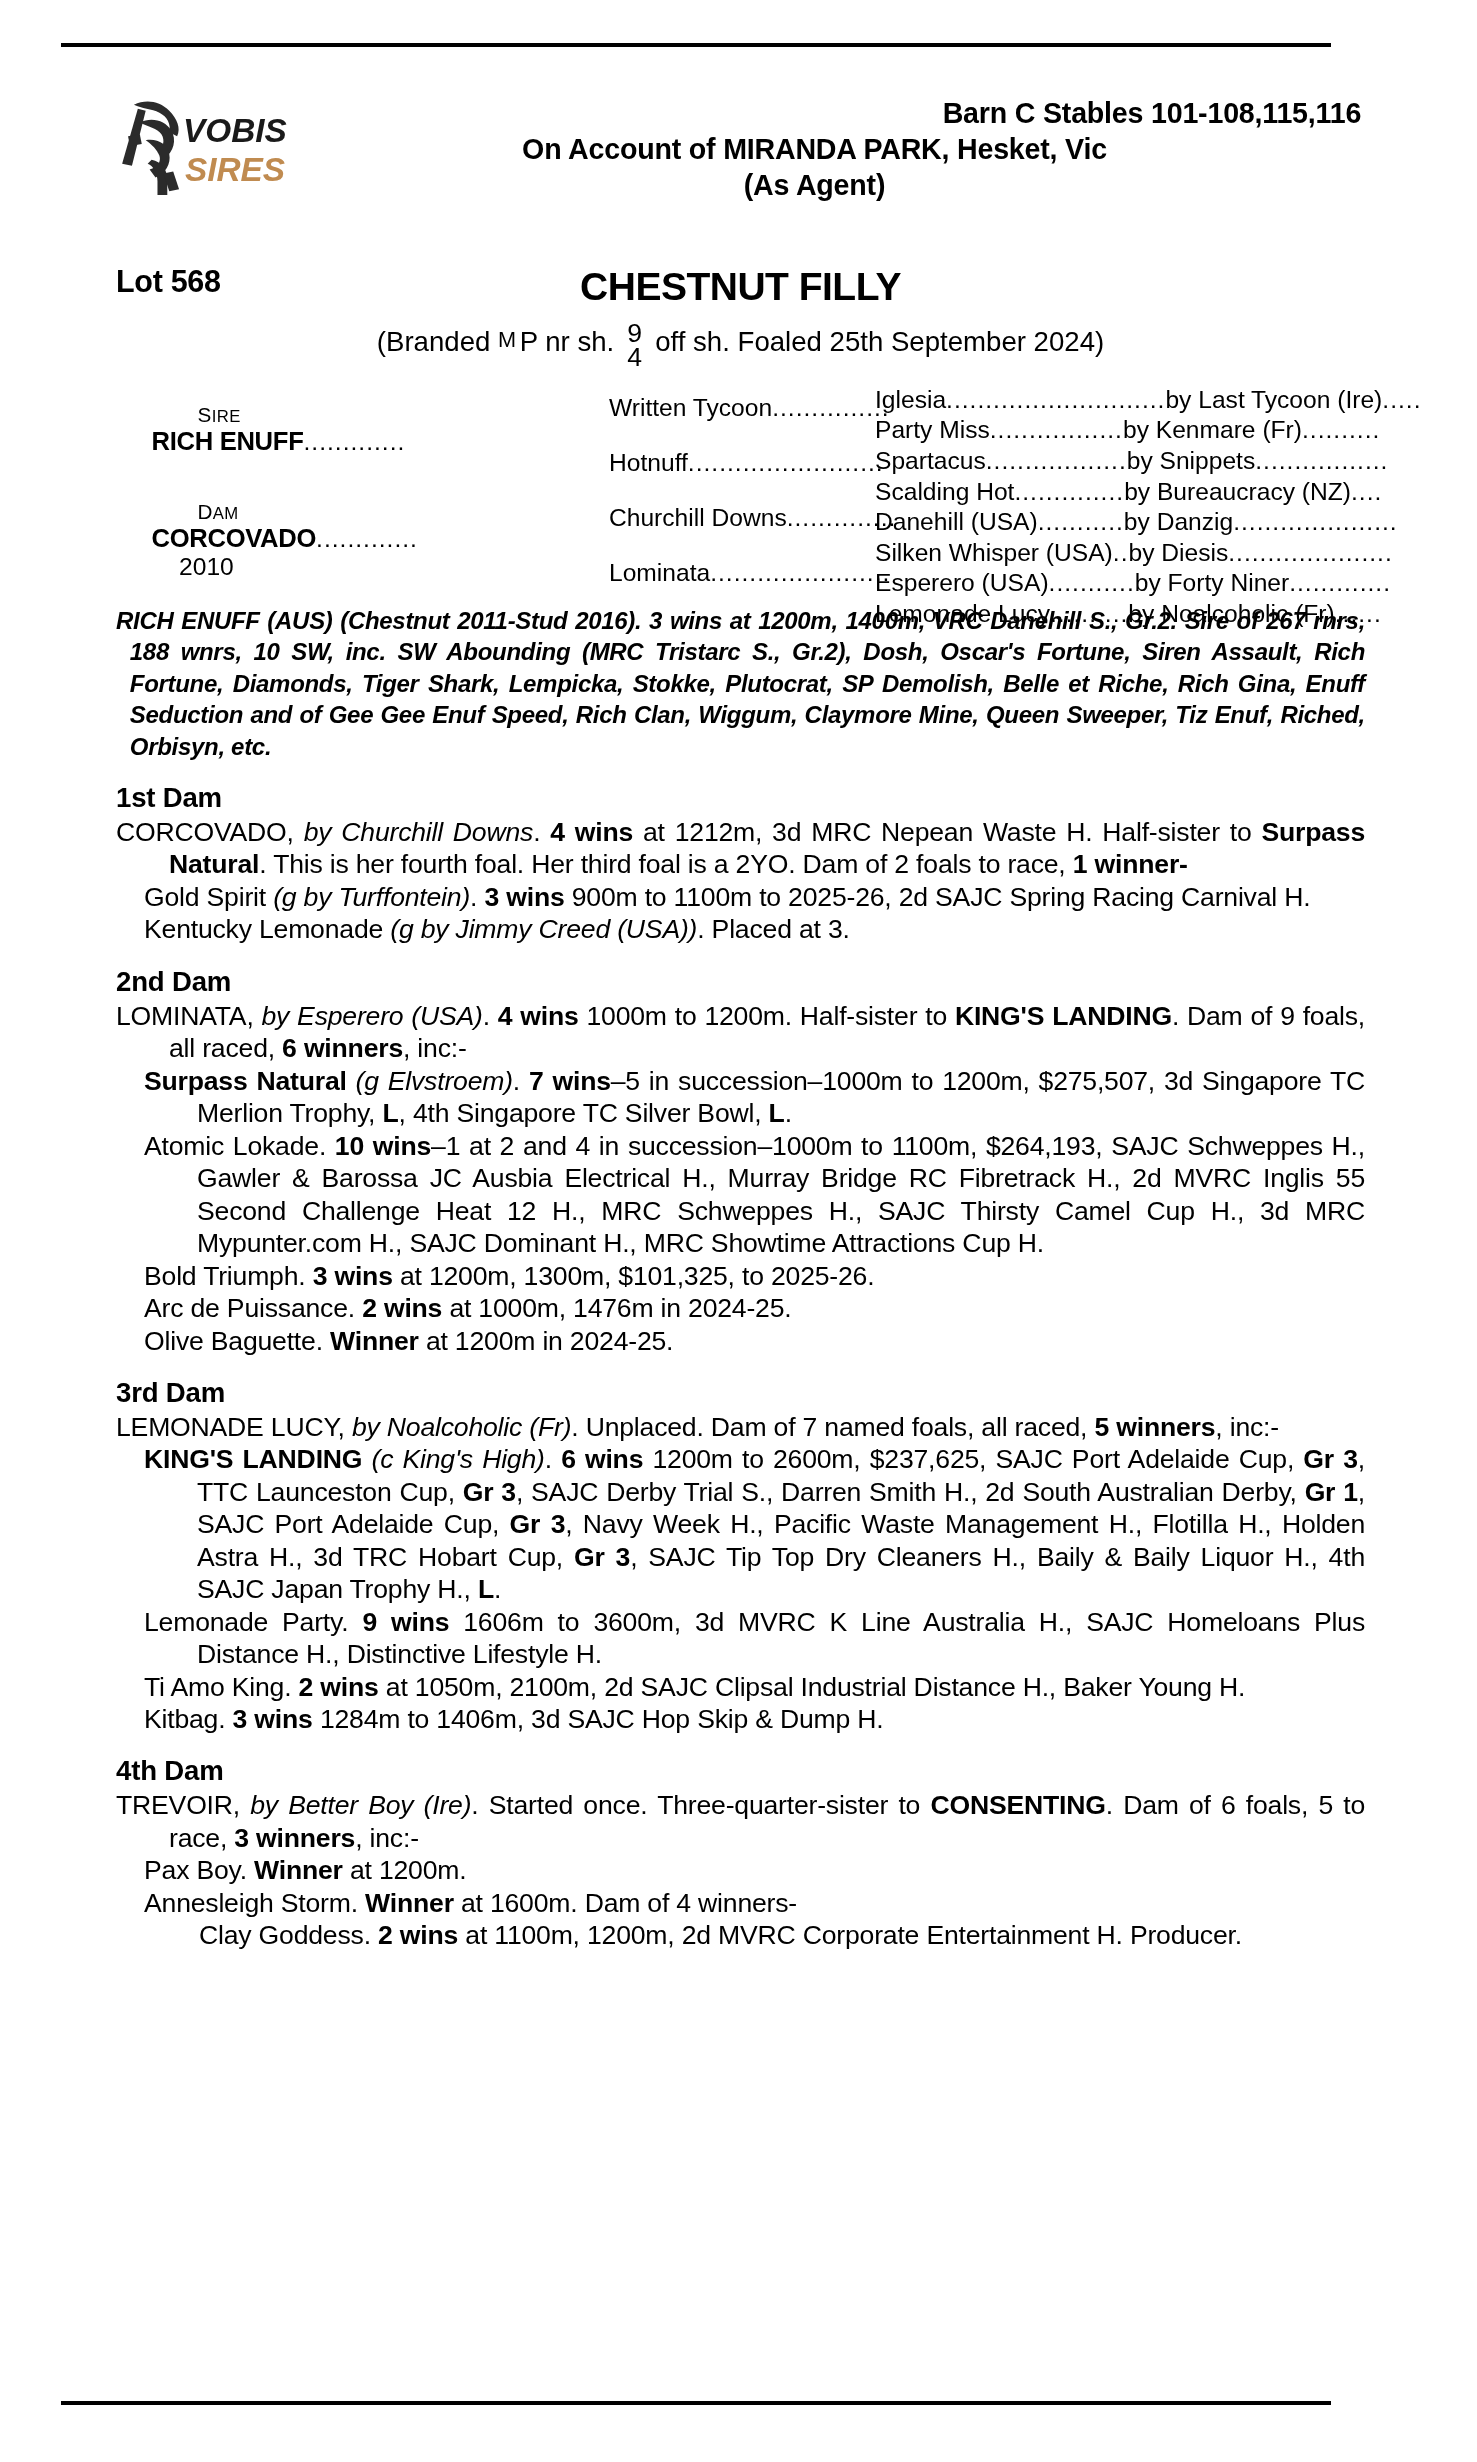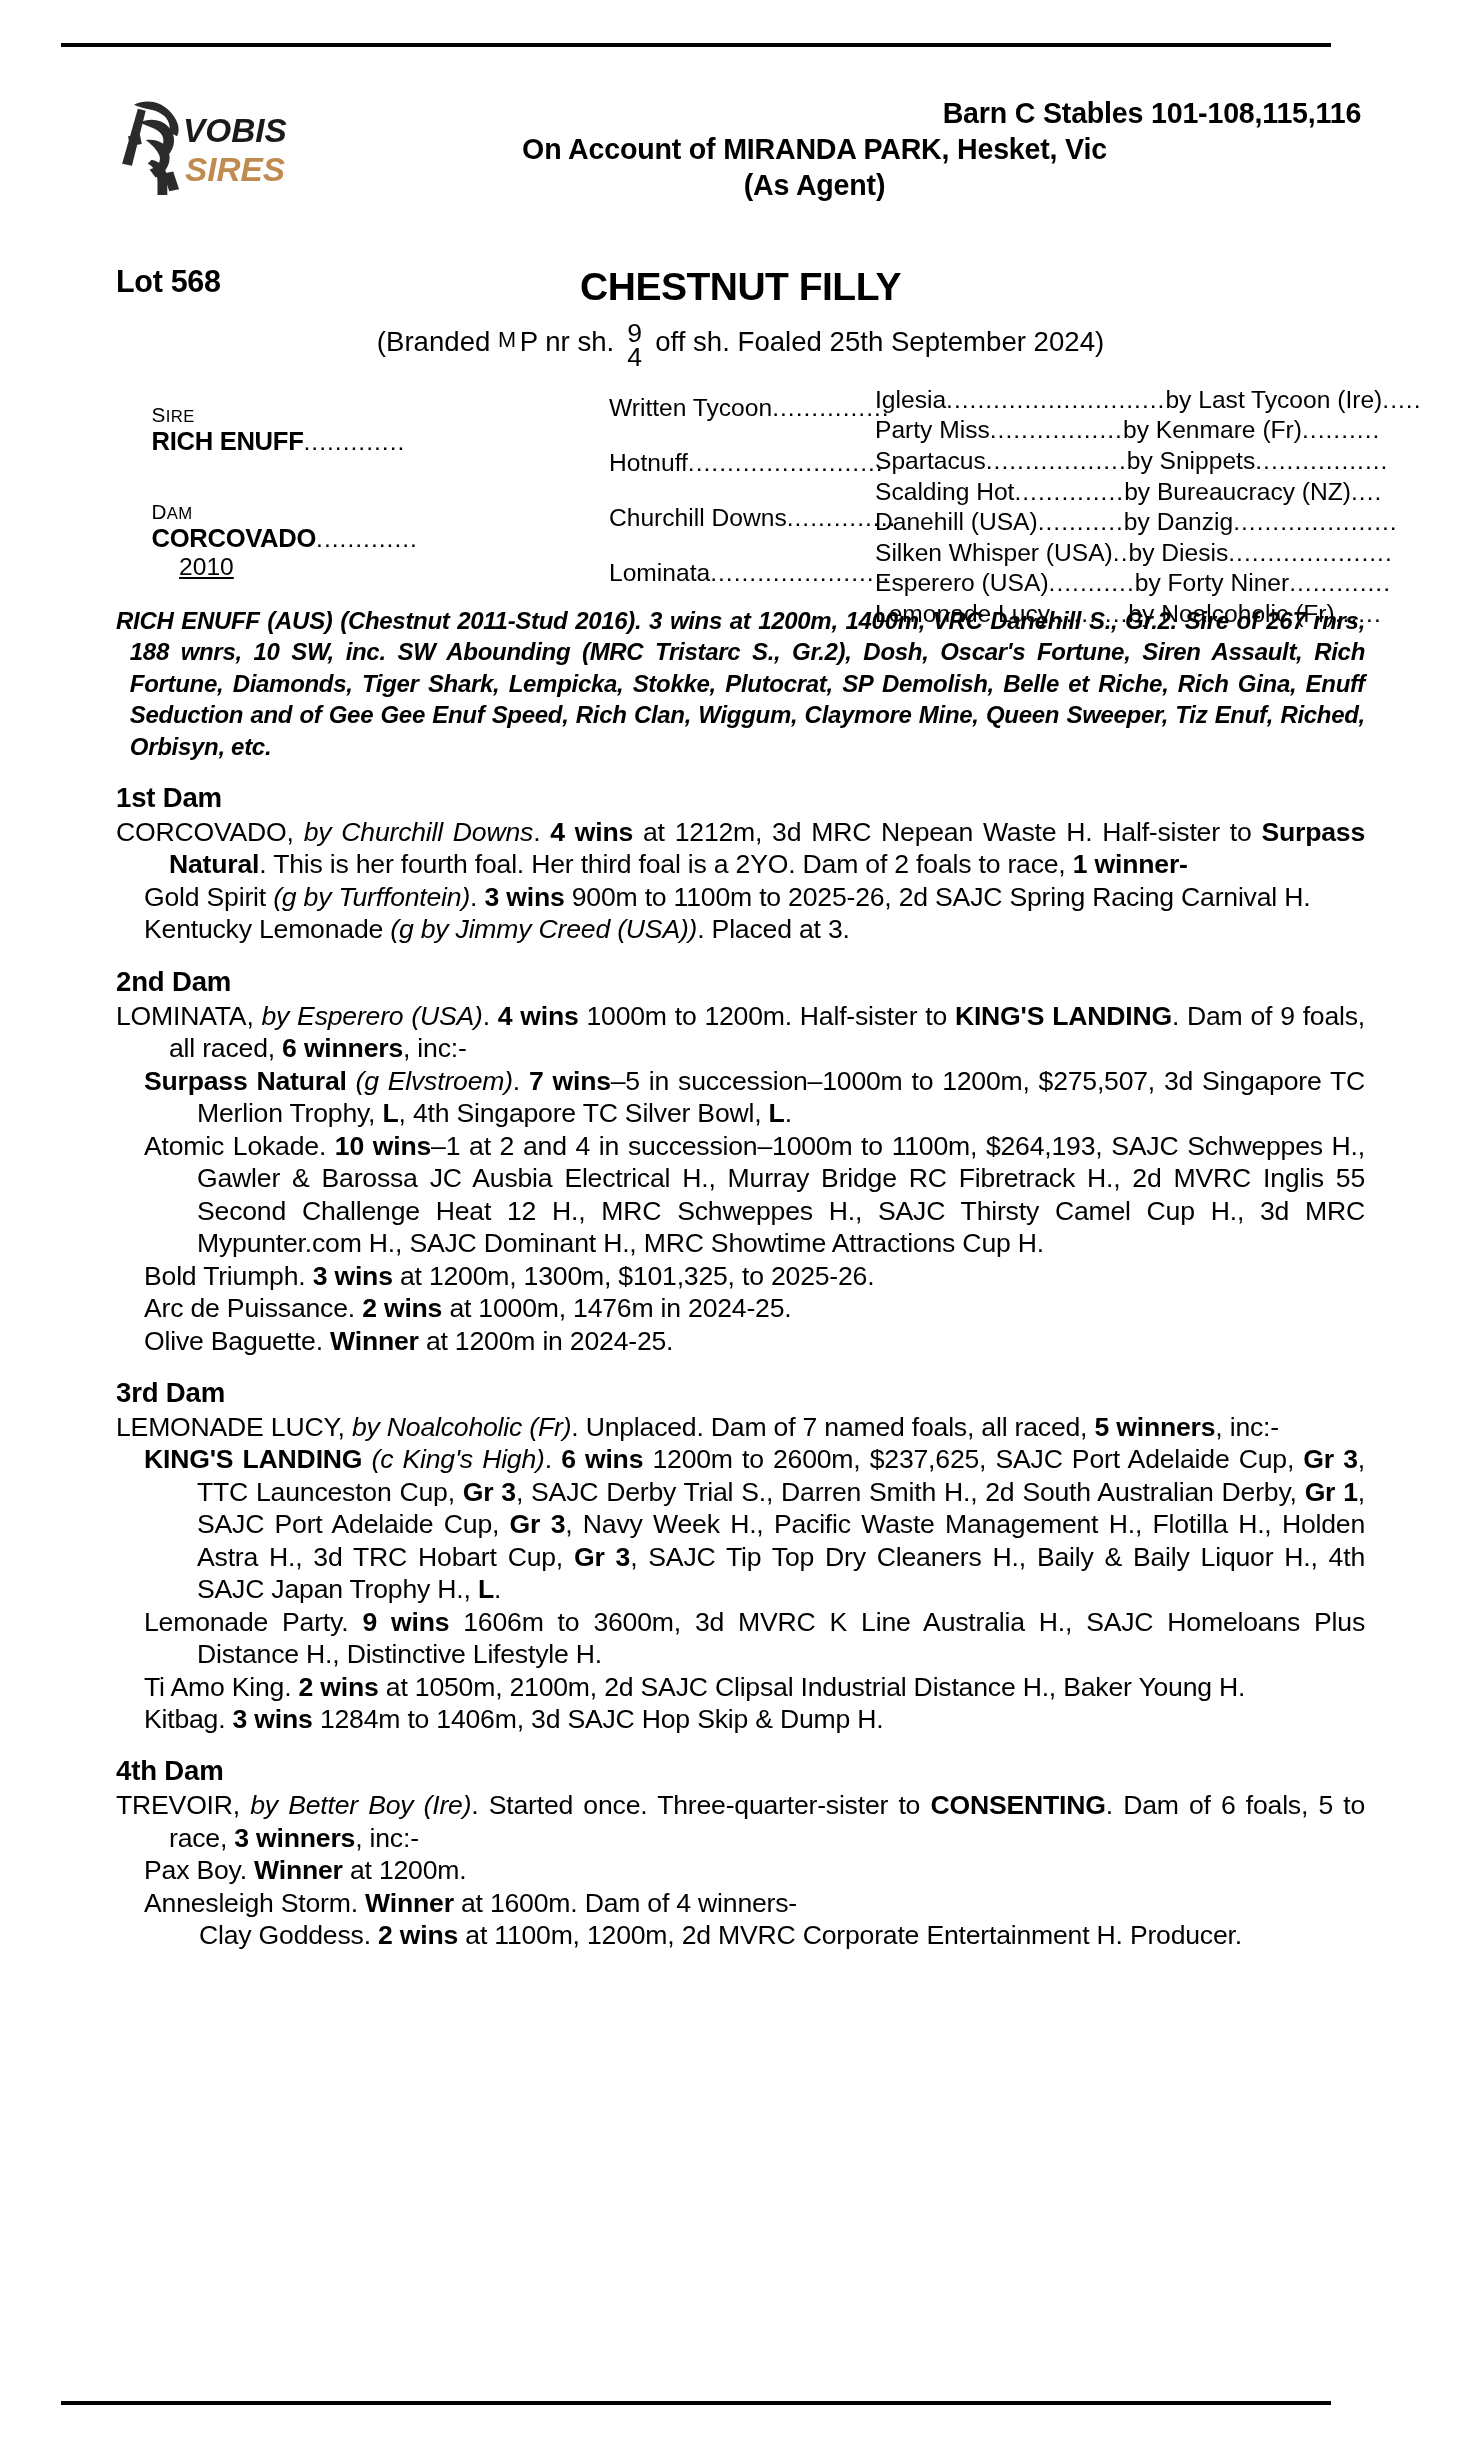--- a/index.html
+++ b/index.html
@@ -133,20 +133,21 @@
     position: absolute;
     top: 0;
   }
   .col-a { left: 7.9px;   width: 264px; }
   .col-c { left: 493px; width: 266px; }
   .col-d { left: 759px; width: 424px; }
 
   .sire-label, .dam-label {
     font-size: 20.7px;
     letter-spacing: 0.4px;
+    margin-left: 46px;
   }
   .sc-small { font-size: 16.7px; }
   .ped-name-bold {
     font-weight: bold;
     font-size: 25.6px;
     letter-spacing: -0.3px;
   }
   .ped-year { font-size: 24.6px; }
 
   .blk-sire  { position: absolute; top: 17.7px;  left: 27.6px; }
@@ -266,21 +267,21 @@
           <div class="sire-label">S<span class="sc-small">IRE</span></div>
           <div class="blk-line">
             <span class="ped-name-bold">RICH ENUFF</span><span class="dots">.............</span>
           </div>
         </div>
         <div class="blk-dam">
           <div class="dam-label">D<span class="sc-small">AM</span></div>
           <div class="blk-line">
             <span class="ped-name-bold">CORCOVADO</span><span class="dots">.............</span>
           </div>
-          <div class="ped-year" style="padding-left:27.6px;text-decoration:underline;">2010</div>
+          <div class="ped-year" style="padding-left:27.6px;">2010</div>
         </div>
       </div>
 
       <div class="ped-col col-c">
         <div class="gp gp-1">
           <span>Written Tycoon</span><span class="dots">...............</span>
         </div>
         <div class="gp gp-2">
           <span>Hotnuff</span><span class="dots">.........................</span>
         </div>

